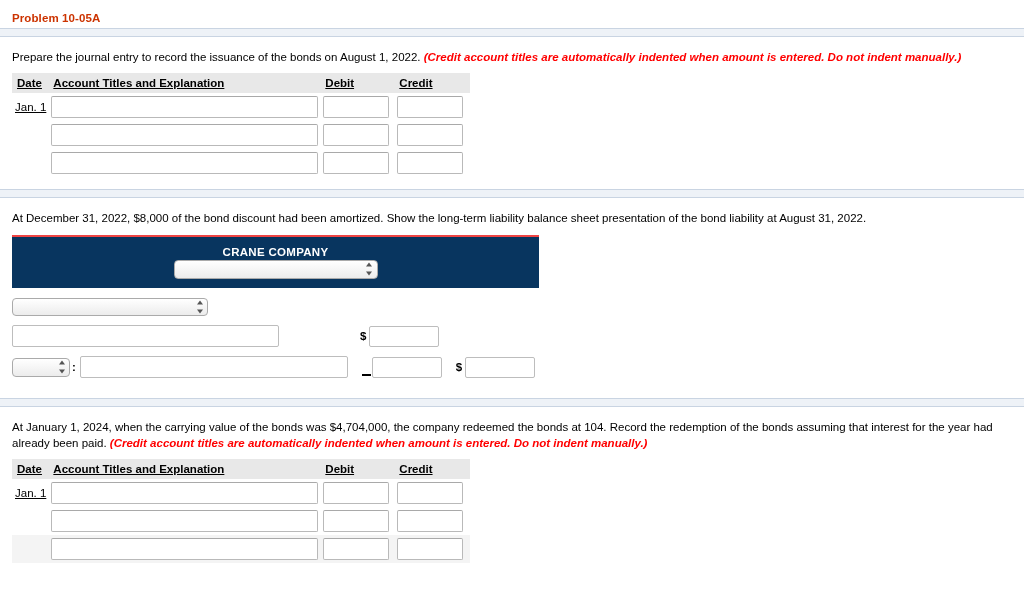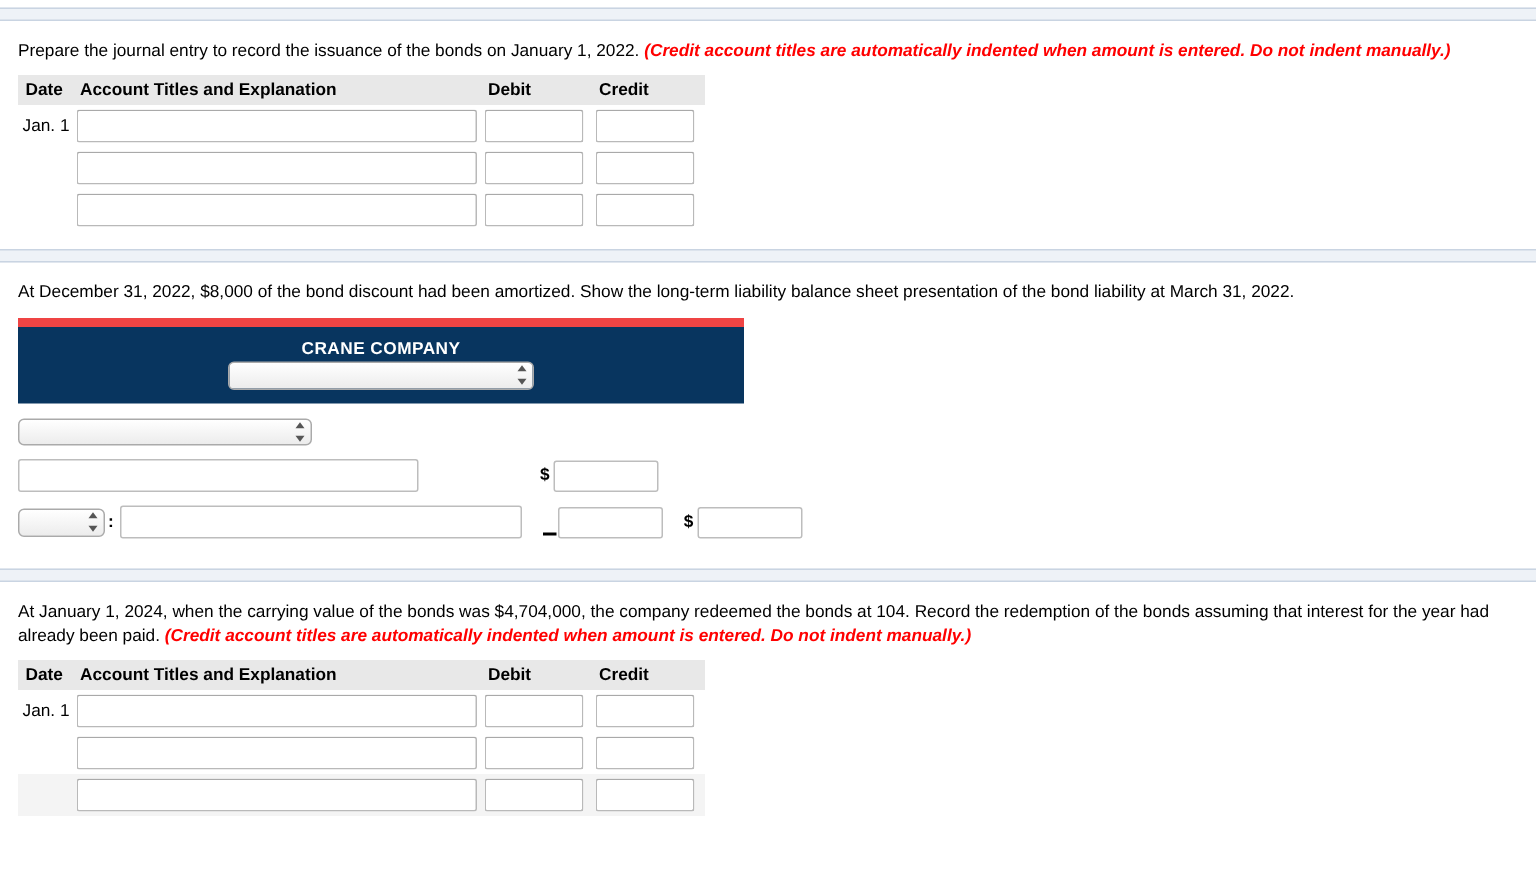--- a/index.html
+++ b/index.html
@@ -44,20 +44,21 @@
     color: #ff0000;
     font-weight: bold;
     font-style: italic;
   }
 
   
   table.journal {
     border-collapse: collapse;
     margin-left: 6px;
     table-layout: fixed;
+    text-decoration: underline;
   }
   table.journal th {
     background: #e8e8e8;
     font-size: 11.5px;
     font-weight: bold;
     text-align: left;
     padding: 4px 4px 4px 5px;
     height: 17px;
     white-space: nowrap;
   }
@@ -89,23 +90,23 @@
     padding: 0 4px;
     border-radius: 2px;
     outline: none;
   }
   input.txt { width: 267px; }
   input.amt { width: 66px; }
 
   
   .bs-wrap { margin: 9px 0 0 6px; }
   .bs-header {
-    width: 484px;
+    width: 527px;
     background: #08355f;
-    border-top: 6px solid #ef4444;
+    border-top: 2px solid #ef4444;
     color: #ffffff;
     text-align: center;
     padding: 8px 0 9px 0;
   }
   .bs-header .co {
     font-size: 11.5px; font-weight: bold; letter-spacing: .3px;
     line-height: 1.25;
   }
   .bs-header .sub {
     font-size: 11.5px; font-weight: bold; letter-spacing: .2px;
@@ -177,27 +178,28 @@
     width: 9px; height: 2px; background: #000;
     position: relative; top: 8px; margin-right: 1px;
   }
 </style>
 </head>
 <body>
 
 <div class="page">
 
   <div class="section">
+    <div class="problem-title">Problem 10-05A</div>
   </div>
 
   <div class="divider"></div>
 
   <div class="section">
     <div class="instruction">
-      <span>Prepare the journal entry to record the issuance of the bonds on January 1, 2022.</span>
+      <span>Prepare the journal entry to record the issuance of the bonds on August 1, 2022.</span>
       <span class="note">(Credit account titles are automatically indented when amount is entered. Do not indent manually.)</span>
     </div>
 
     <table class="journal">
       <thead>
         <tr>
           <th class="c-date">Date</th>
           <th class="c-acct">Account Titles and Explanation</th>
           <th class="c-debit">Debit</th>
           <th class="c-credit">Credit</th>
@@ -241,21 +243,21 @@
           </td>
         </tr>
       </tbody>
     </table>
     <div style="height:12px"></div>
   </div>
 
   <div class="divider"></div>
 
   <div class="section">
-    <div class="instruction">At December 31, 2022, $8,000 of the bond discount had been amortized. Show the long-term liability balance sheet presentation of the bond liability at March 31, 2022.</div>
+    <div class="instruction">At December 31, 2022, $8,000 of the bond discount had been amortized. Show the long-term liability balance sheet presentation of the bond liability at August 31, 2022.</div>
 
     <div class="bs-wrap">
       <div class="bs-header">
         <div class="co">CRANE COMPANY</div>
         <span class="selwrap">
           <select class="sel sel-head">
             <option></option>
           </select>
           <span class="arrows">
               <i class="up"></i>

